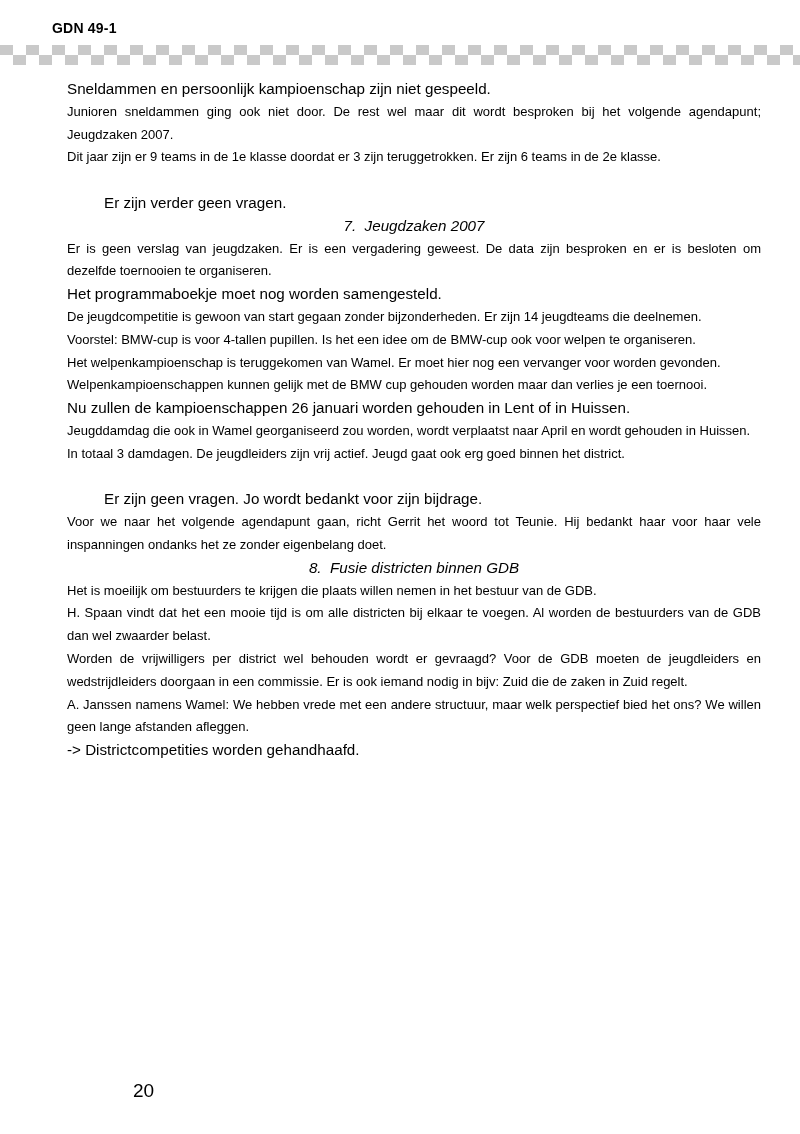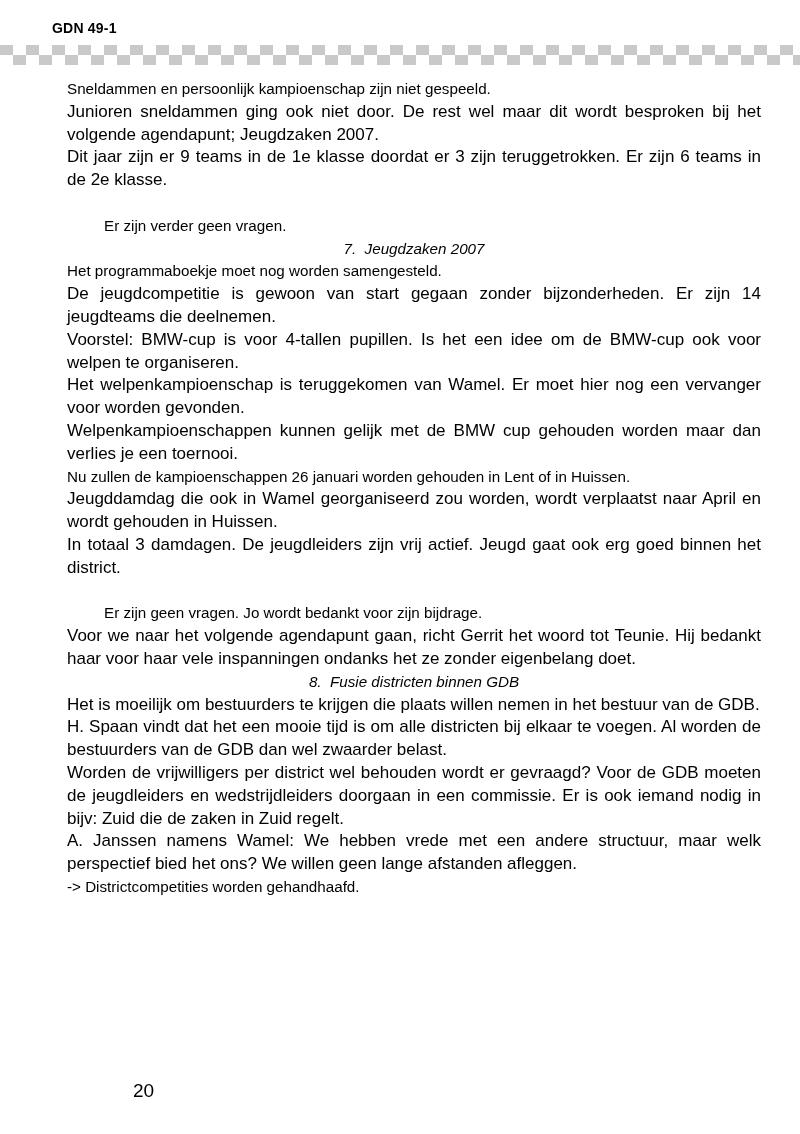--- a/index.html
+++ b/index.html
@@ -99,21 +99,21 @@
     text-align: center;
     margin: 0;
     white-space: pre;
   }
   .line {
     display: block;
   }
 
   
   .block {
-    font-size: 17px;
+    font-size: 13px;
     line-height: 22.8px;
     text-align: justify;
     margin: 0;
   }
 
   
   .page-number {
     position: absolute;
     left: 133px;
     top: 1081px;
@@ -142,20 +142,21 @@
     <p class="block">Junioren sneldammen ging ook niet door. De rest wel maar dit wordt besproken bij het volgende agendapunt; Jeugdzaken 2007.</p>
 
     <p class="block gap">Dit jaar zijn er 9 teams in de 1e klasse doordat er 3 zijn teruggetrokken. Er zijn 6 teams in de 2e klasse.</p>
 
     <p class="para gap">
       <span class="line noj">Er zijn verder geen vragen.</span>
     </p>
 
     <p class="section-heading gap"><span>7.</span><span>&nbsp;&nbsp;</span><span>Jeugdzaken 2007</span></p>
 
+    <p class="block">Er is geen verslag van jeugdzaken. Er is een vergadering geweest. De data zijn besproken en er is besloten om dezelfde toernooien te organiseren.</p>
     <p class="para">
       <span class="line noj">Het programmaboekje moet nog worden samengesteld.</span>
     </p>
 
 
     <p class="block gap">De jeugdcompetitie is gewoon van start gegaan zonder bijzonderheden. Er zijn 14 jeugdteams die deelnemen.</p>
 
     <p class="block gap">Voorstel: BMW-cup is voor 4-tallen pupillen. Is het een idee om de BMW-cup ook voor welpen te organiseren.</p>
     <p class="block">Het welpenkampioenschap is teruggekomen van Wamel. Er moet hier nog een vervanger voor worden gevonden.</p>
     <p class="block">Welpenkampioenschappen kunnen gelijk met de BMW cup gehouden worden maar dan verlies je een toernooi.</p>

